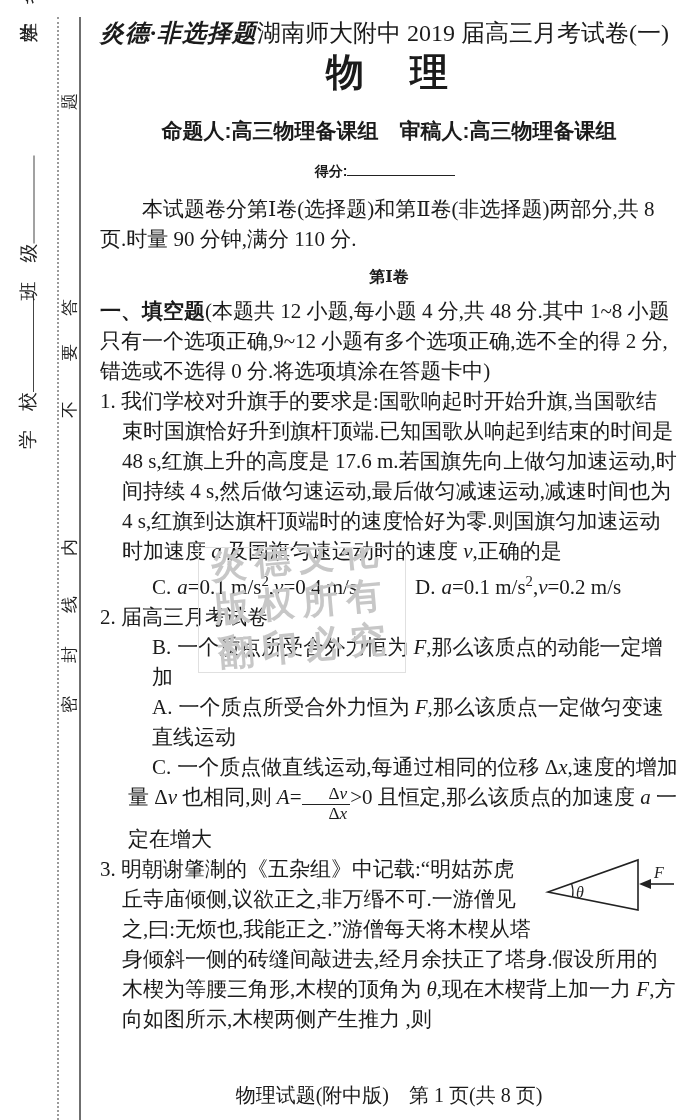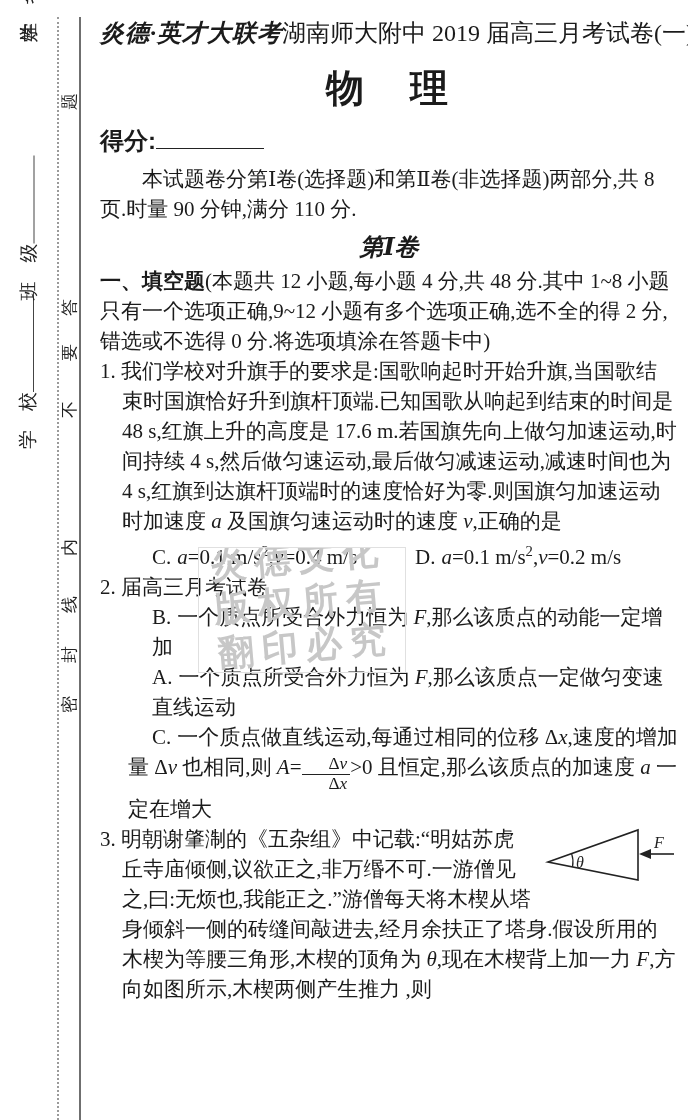--- a/index.html
+++ b/index.html
@@ -32,30 +32,30 @@
   .seal-char:nth-of-type(3){top:341px;}
   .seal-char:nth-of-type(4){top:398px;}
   .seal-char:nth-of-type(5){top:536px;}
   .seal-char:nth-of-type(6){top:593px;}
   .seal-char:nth-of-type(7){top:643px;}
   .seal-char:nth-of-type(8){top:693px;}
   
   .content{position:absolute;left:100px;top:0;width:578px;}
   .hdr{margin-top:16px;font-size:24px;line-height:34px;white-space:nowrap;}
   .hdr .brand{font-weight:bold;font-style:italic;letter-spacing:1px;}
-  .exam-title{margin-top:16px;text-align:center;font-size:38px;font-weight:bold;
+  .exam-title{text-align:center;font-size:38px;font-weight:bold;
     letter-spacing:4px;line-height:44px;}
   .authors{margin-top:24px;text-align:center;font-size:21px;font-weight:bold;
     font-family:"Liberation Sans","DejaVu Sans",sans-serif;line-height:26px;}
-  .score{margin-top:14px;text-align:left;font-size:24px;font-weight:bold;
+  .score{margin-top:14px;text-align:center;font-size:14px;font-weight:bold;
     font-family:"Liberation Sans","DejaVu Sans",sans-serif;line-height:26px;padding-right:8px;}
   .score .score-line{display:inline-block;width:108px;border-bottom:1.5px solid #222;height:1em;}
   .body-txt{font-size:21px;line-height:30px;word-break:break-all;}
   .intro{margin-top:10px;text-indent:2em;}
-  .part-head{margin:8px 0 4px 0;text-align:center;font-size:24px;font-weight:bold;line-height:30px;font-style:italic;}
+  .part-head{margin:8px 0 4px 0;text-align:center;font-size:16px;font-weight:bold;line-height:30px;}
   .sect .bold{font-weight:bold;font-family:"Liberation Sans","DejaVu Sans",sans-serif;}
   .qbody{padding-left:22px;text-indent:-22px;}
   .optrow{display:flex;margin-left:52px;}
   .optrow .opt{white-space:nowrap;}
   .optrow .opt:first-child{width:263px;flex:none;}
   .optline{margin-left:52px;}
   .optline.hang-c{margin-left:0;padding-left:28px;text-indent:24px;}
   .optline.hang-d{margin-left:0;padding-left:76px;text-indent:-24px;}
   .optlabel{margin-right:6px;}
   i{font-family:"Liberation Serif","DejaVu Serif",serif;}
@@ -102,25 +102,26 @@
   <span class="seal-char">要</span>
   <span class="seal-char">不</span>
   <span class="seal-char">内</span>
   <span class="seal-char">线</span>
   <span class="seal-char">封</span>
   <span class="seal-char">密</span>
 
   <div class="content">
 
     <div class="hdr">
-      <span class="brand">炎德·英才大联考</span><span>湖南师大附中 2019 届高三月考试卷(一)</span>
+      <span class="brand">炎德·非选择题</span><span>湖南师大附中 2019 届高三月考试卷(一)</span>
     </div>
 
     <div class="exam-title">物　理</div>
 
+    <div class="authors">命题人:高三物理备课组　审稿人:高三物理备课组</div>
 
     <div class="score">
       <span>得分:</span><span class="score-line"></span>
     </div>
 
     <div class="body-txt intro">本试题卷分第Ⅰ卷(选择题)和第Ⅱ卷(非选择题)两部分,共 8 页.时量 90 分钟,满分 110 分.</div>
 
     <div class="part-head">第Ⅰ卷</div>
 
     <div class="body-txt sect">
@@ -168,14 +169,15 @@
   </div>
 
   <div class="watermark">
     <div class="wm-inner">
       <div class="wm-line">炎德文化</div>
       <div class="wm-line">版权所有</div>
       <div class="wm-line">翻印必究</div>
     </div>
   </div>
 
+  <div class="footer">物理试题(附中版)　第 1 页(共 8 页)</div>
 
 </div>
 
 </body></html>

